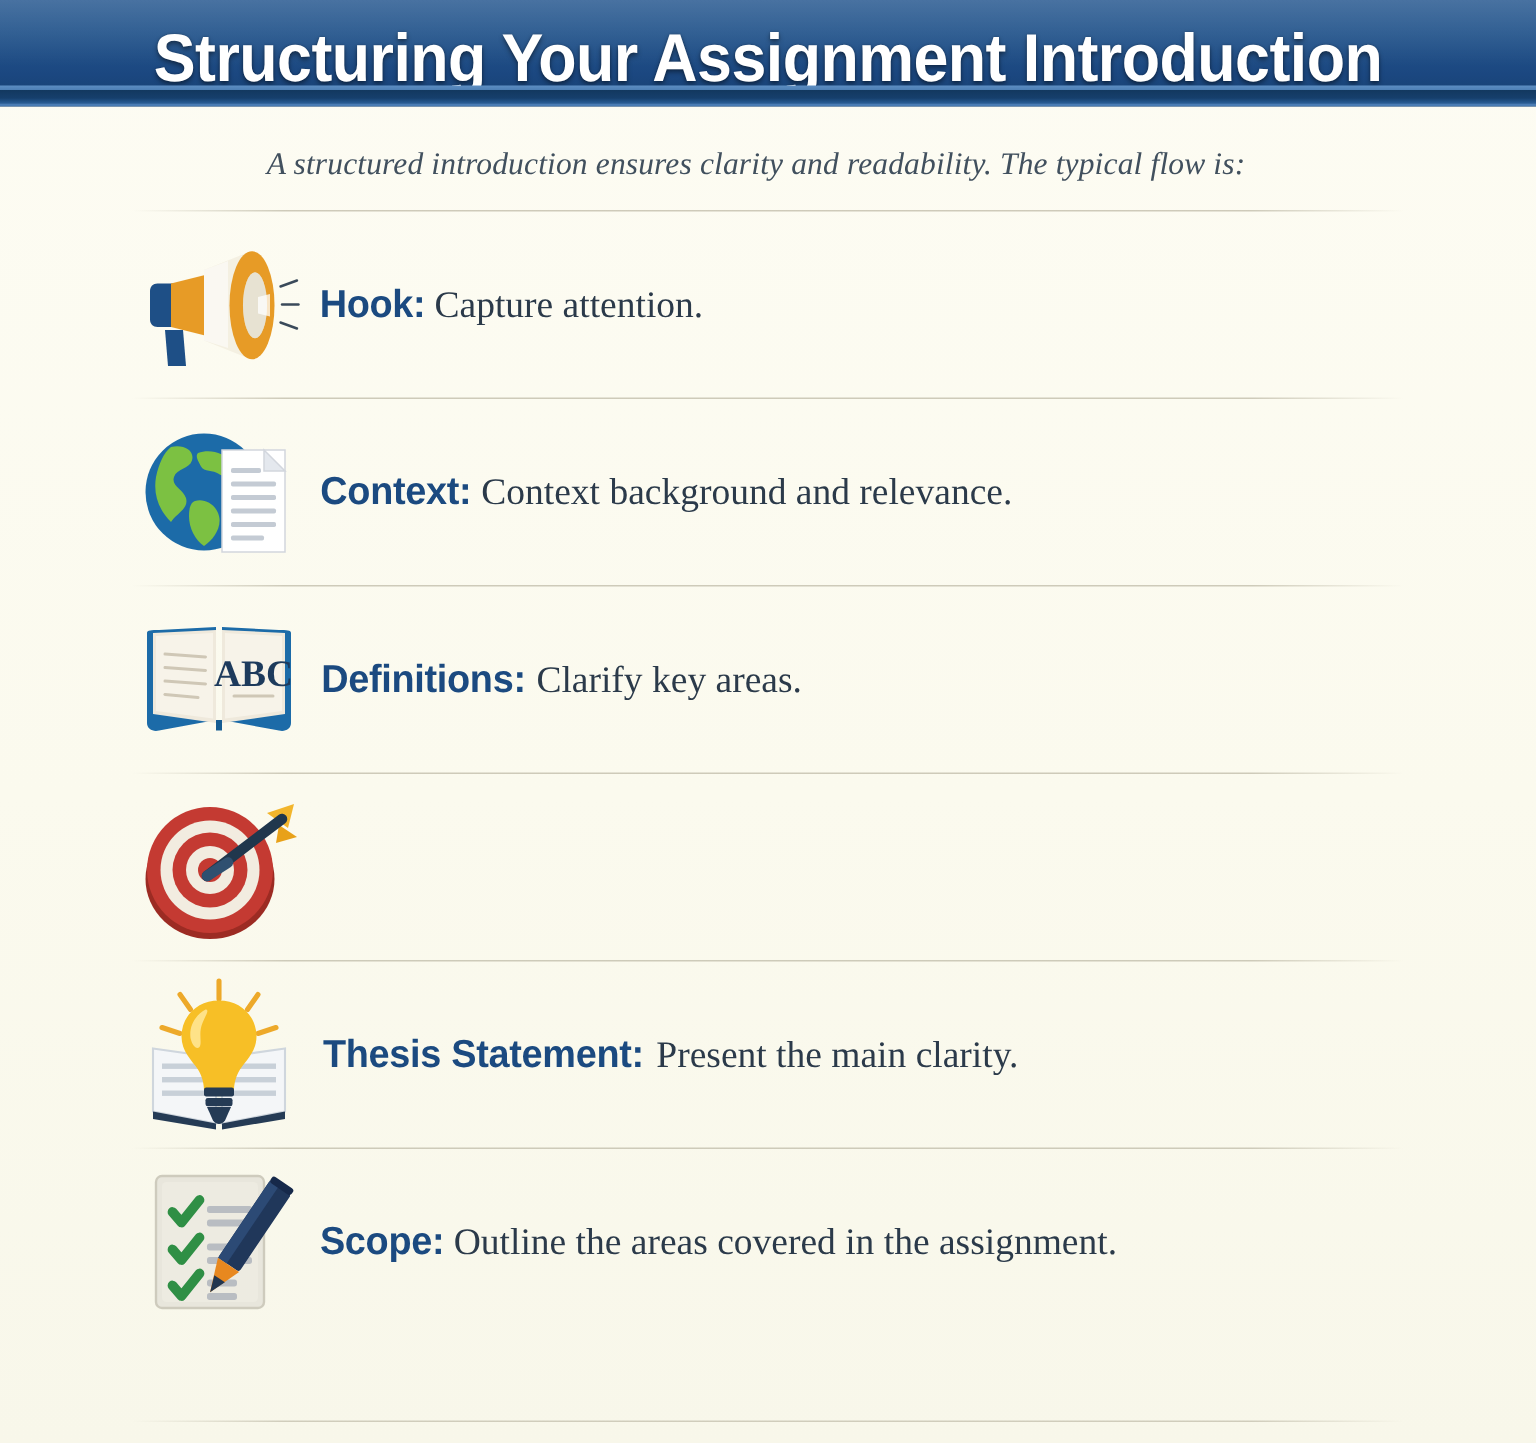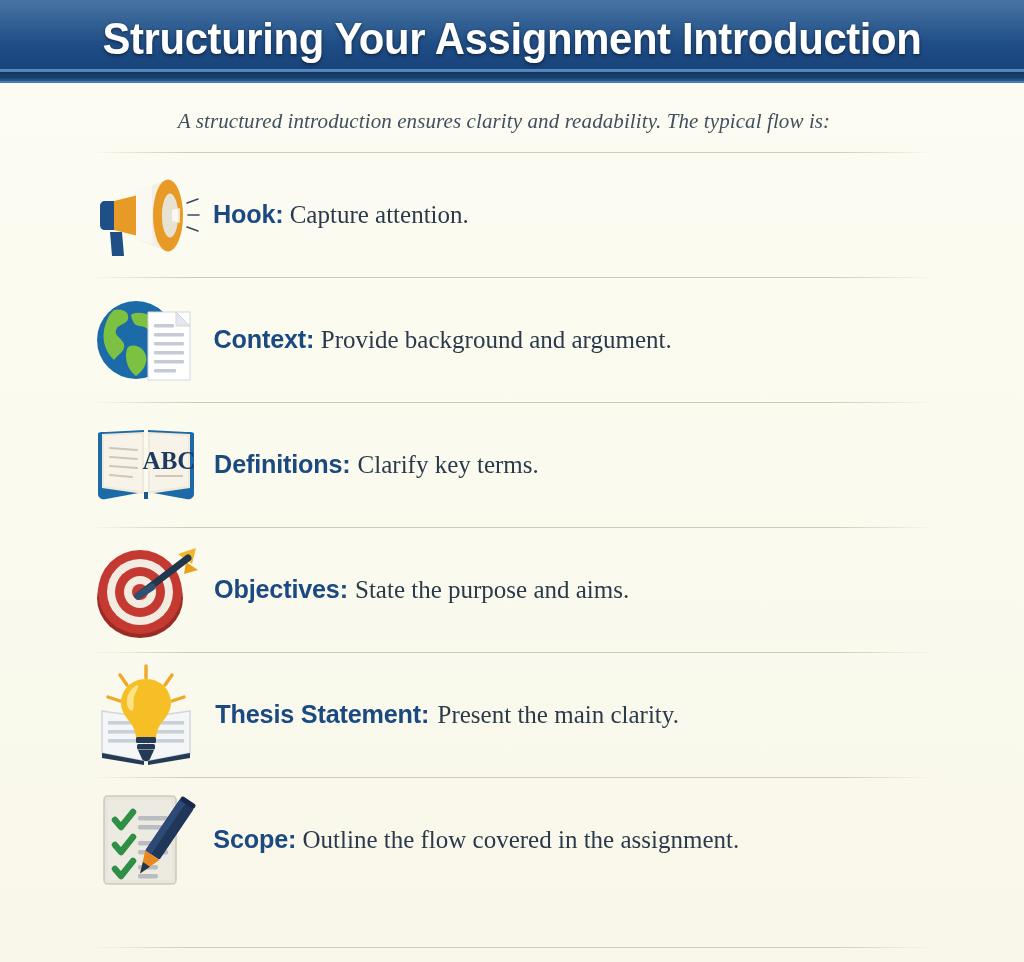--- a/index.html
+++ b/index.html
@@ -18,21 +18,21 @@
     width: 1024px;
     height: 962px;
     background: linear-gradient(180deg, #fdfcf3 0%, #fbfaee 55%, #f8f7ea 100%);
     box-sizing: border-box;
   }
 
   
   .header {
     position: relative;
     width: 100%;
-    height: 83px;
+    height: 71px;
     background: linear-gradient(180deg, #2d5d93 0%, #24558c 30%, #1b4780 70%, #17406f 100%);
     box-sizing: border-box;
     overflow: hidden;
   }
   .header-sheen {
     position: absolute;
     left: 0; right: 0; top: 0;
     height: 44px;
     background: linear-gradient(180deg, rgba(255,255,255,0.13), rgba(255,255,255,0.0));
     pointer-events: none;
@@ -208,21 +208,21 @@
               <rect x="62" y="39" width="30" height="3.4" rx="1.2"></rect>
               <rect x="62" y="48" width="30" height="3.4" rx="1.2"></rect>
               <rect x="62" y="57" width="30" height="3.4" rx="1.2"></rect>
               <rect x="62" y="66" width="30" height="3.4" rx="1.2"></rect>
               <rect x="62" y="75" width="22" height="3.4" rx="1.2"></rect>
             </g>
           </g>
         </svg>
       </div>
       <div class="row-text">
-        <span class="row-label">Context:</span><span class="row-desc">Provide background and argument.</span>
+        <span class="row-label">Context:</span><span class="row-desc">Context background and relevance.</span>
       </div>
     </li>
 
     <li class="row">
       <div class="icon-cell">
         <svg width="108" height="82" viewBox="0 0 108 82">
           <g>
             <path d="M6 10 L6 70 C6 74 10 76 14 75 L52 68 L52 6 L14 8 C9 8 6 8 6 10 Z" fill="#1c6ba8"></path>
             <path d="M102 10 L102 70 C102 74 98 76 94 75 L56 68 L56 6 L94 8 C99 8 102 8 102 10 Z" fill="#1c6ba8"></path>
             <path d="M10 10 L10 64 L52 70 L52 8 Z" fill="#efe9dc"></path>
@@ -235,44 +235,41 @@
               <path d="M18 42 L45 44"></path>
               <path d="M18 51 L40 53"></path>
             </g>
             <text x="77" y="45" font-family="Liberation Serif, serif" font-size="25" font-weight="700" fill="#1d3a5c" text-anchor="middle">ABC</text>
             <path d="M64 52 L90 52" stroke="#cfc7b6" stroke-width="2" stroke-linecap="round"></path>
             <path d="M52 68 L56 68 L56 75 L52 75 Z" fill="#165c92"></path>
           </g>
         </svg>
       </div>
       <div class="row-text">
-        <span class="row-label">Definitions:</span><span class="row-desc">Clarify key terms.</span>
+        <span class="row-label">Definitions:</span><span class="row-desc">Clarify key areas.</span>
       </div>
     </li>
 
     <li class="row">
       <div class="icon-cell">
         <svg width="108" height="100" viewBox="0 0 108 100">
           <g>
             <ellipse cx="48" cy="58" rx="43" ry="40" fill="#9c2b23"></ellipse>
             <circle cx="48" cy="52" r="42" fill="#c43a32"></circle>
             <circle cx="48" cy="52" r="33" fill="#f2ece0"></circle>
             <circle cx="48" cy="52" r="25" fill="#c43a32"></circle>
             <circle cx="48" cy="52" r="16" fill="#f2ece0"></circle>
             <circle cx="48" cy="52" r="8" fill="#c43a32"></circle>
             <path d="M86 14 L104 8 L100 24 Z" fill="#f2b52c"></path>
             <path d="M94 22 L106 30 L92 34 Z" fill="#e8a119"></path>
             <path d="M46 56 L96 18" stroke="#20374d" stroke-width="7" stroke-linecap="round"></path>
             <path d="M46 56 L60 47" stroke="#2f5070" stroke-width="7" stroke-linecap="round"></path>
           </g>
         </svg>
       </div>
-      <div class="row-text">
-        <span class="row-label">Objectives:</span><span class="row-desc">State the purpose and aims.</span>
-      </div>
     </li>
 
     <li class="row">
       <div class="icon-cell">
         <svg width="108" height="104" viewBox="0 0 108 104">
           <g>
             <g stroke="#eda92a" stroke-width="3.4" stroke-linecap="round">
               <line x1="54" y1="3" x2="54" y2="15"></line>
               <line x1="28" y1="12" x2="35" y2="22"></line>
               <line x1="80" y1="12" x2="73" y2="22"></line>
@@ -327,21 +324,21 @@
               <rect x="62" y="6" width="17" height="62" rx="2" fill="#20375a"></rect>
               <rect x="62" y="6" width="7" height="62" fill="#2c4a75"></rect>
               <path d="M62 68 L79 68 L70.5 90 Z" fill="#e8881f"></path>
               <path d="M66.5 79 L75 79 L70.5 90 Z" fill="#22364f"></path>
               <rect x="62" y="2" width="17" height="5" rx="2" fill="#16294a"></rect>
             </g>
           </g>
         </svg>
       </div>
       <div class="row-text">
-        <span class="row-label">Scope:</span><span class="row-desc">Outline the flow covered in the assignment.</span>
+        <span class="row-label">Scope:</span><span class="row-desc">Outline the areas covered in the assignment.</span>
       </div>
     </li>
 
   </ul>
 
   <div class="bottom-rule"></div>
 
 </div>
 
 </body></html>

